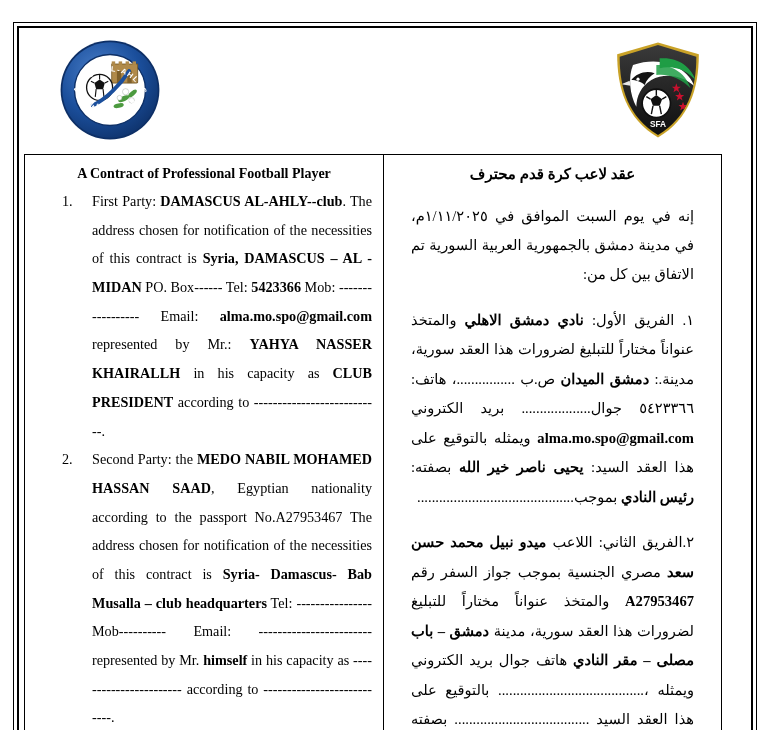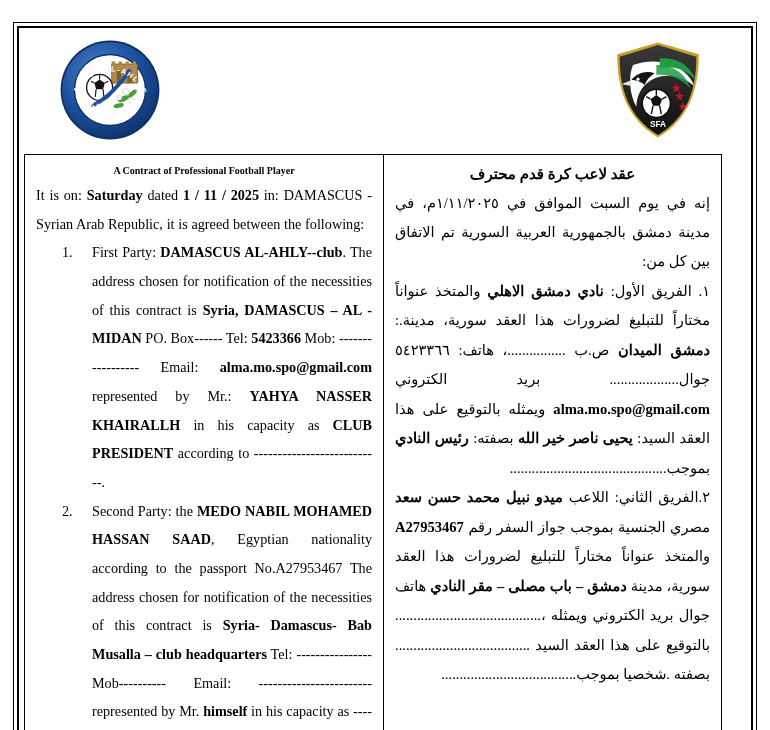--- a/index.html
+++ b/index.html
@@ -81,21 +81,21 @@
   .col-ar {
     width: 337px;
     direction: rtl;
     text-align: right;
   }
 
   .title-en,
   .title-ar {
     font-weight: bold;
     text-align: center;
-    font-size: 10px;
+    font-size: 14px;
     line-height: 1.5;
     margin: 0 0 3px 0;
   }
   .title-ar { font-size: 15px; }
 
   .p-en {
     font-size: 14.2px;
     line-height: 2.02;
     margin: 0;
     text-align: justify;
@@ -123,21 +123,21 @@
     font-size: 14.2px;
     line-height: 2.02;
     text-align: justify;
   }
   .li-num {
     position: absolute;
     left: 26px;
     top: 0;
   }
 
-  .ar-block { margin: 0; }
+  .ar-block { margin: 16px; }
 </style>
 </head>
 <body>
 
 <div class="page-border-outer"></div>
 <div class="page-border-inner"></div>
 
 <div class="header">
 
   <div class="logo-wrap">
@@ -225,29 +225,20 @@
       <text x="60" y="104" text-anchor="middle" font-family="Liberation Sans, sans-serif" font-size="10" font-weight="bold" fill="#ffffff">SFA</text>
     </svg>
   </div>
 </div>
 
 <div class="contract-table">
 
   <div class="col col-en">
     <div class="title-en">A Contract of Professional Football Player</div>
 
-    <p class="p-en">
-      <span>It is on:</span>
-      <b>Saturday</b>
-      <span>dated</span>
-      <b>1 / 11 / 2025</b>
-      <span>in:</span>
-      <span>DAMASCUS -</span>
-      <span>Syrian Arab Republic, it is agreed between the following:</span>
-    </p>
 
     <ol class="list-en">
       <li>
         <span class="li-num">1.</span>
         <span class="rich">First Party: <b>DAMASCUS AL-AHLY--club</b>. The address chosen for notification of the necessities of this contract is <b>Syria, DAMASCUS – AL -MIDAN</b> PO. Box------ Tel: <b>5423366</b> Mob: ----------------- Email:  <b>alma.mo.spo@gmail.com</b> represented by Mr.: <b>YAHYA NASSER KHAIRALLH</b> in his capacity as <b>CLUB PRESIDENT</b> according to ---------------------------.</span>
       </li>
       <li>
         <span class="li-num">2.</span>
         <span class="rich"> Second Party:  the <b>MEDO NABIL MOHAMED HASSAN SAAD</b>, Egyptian nationality according to the passport No.A27953467 The address chosen for notification of the necessities of this contract is <b>Syria- Damascus- Bab Musalla – club headquarters</b> Tel: ----------------Mob---------- Email: ------------------------ represented by Mr. <b>himself</b> in his capacity as ----------------------- according to ---------------------------.</span>
       </li>

